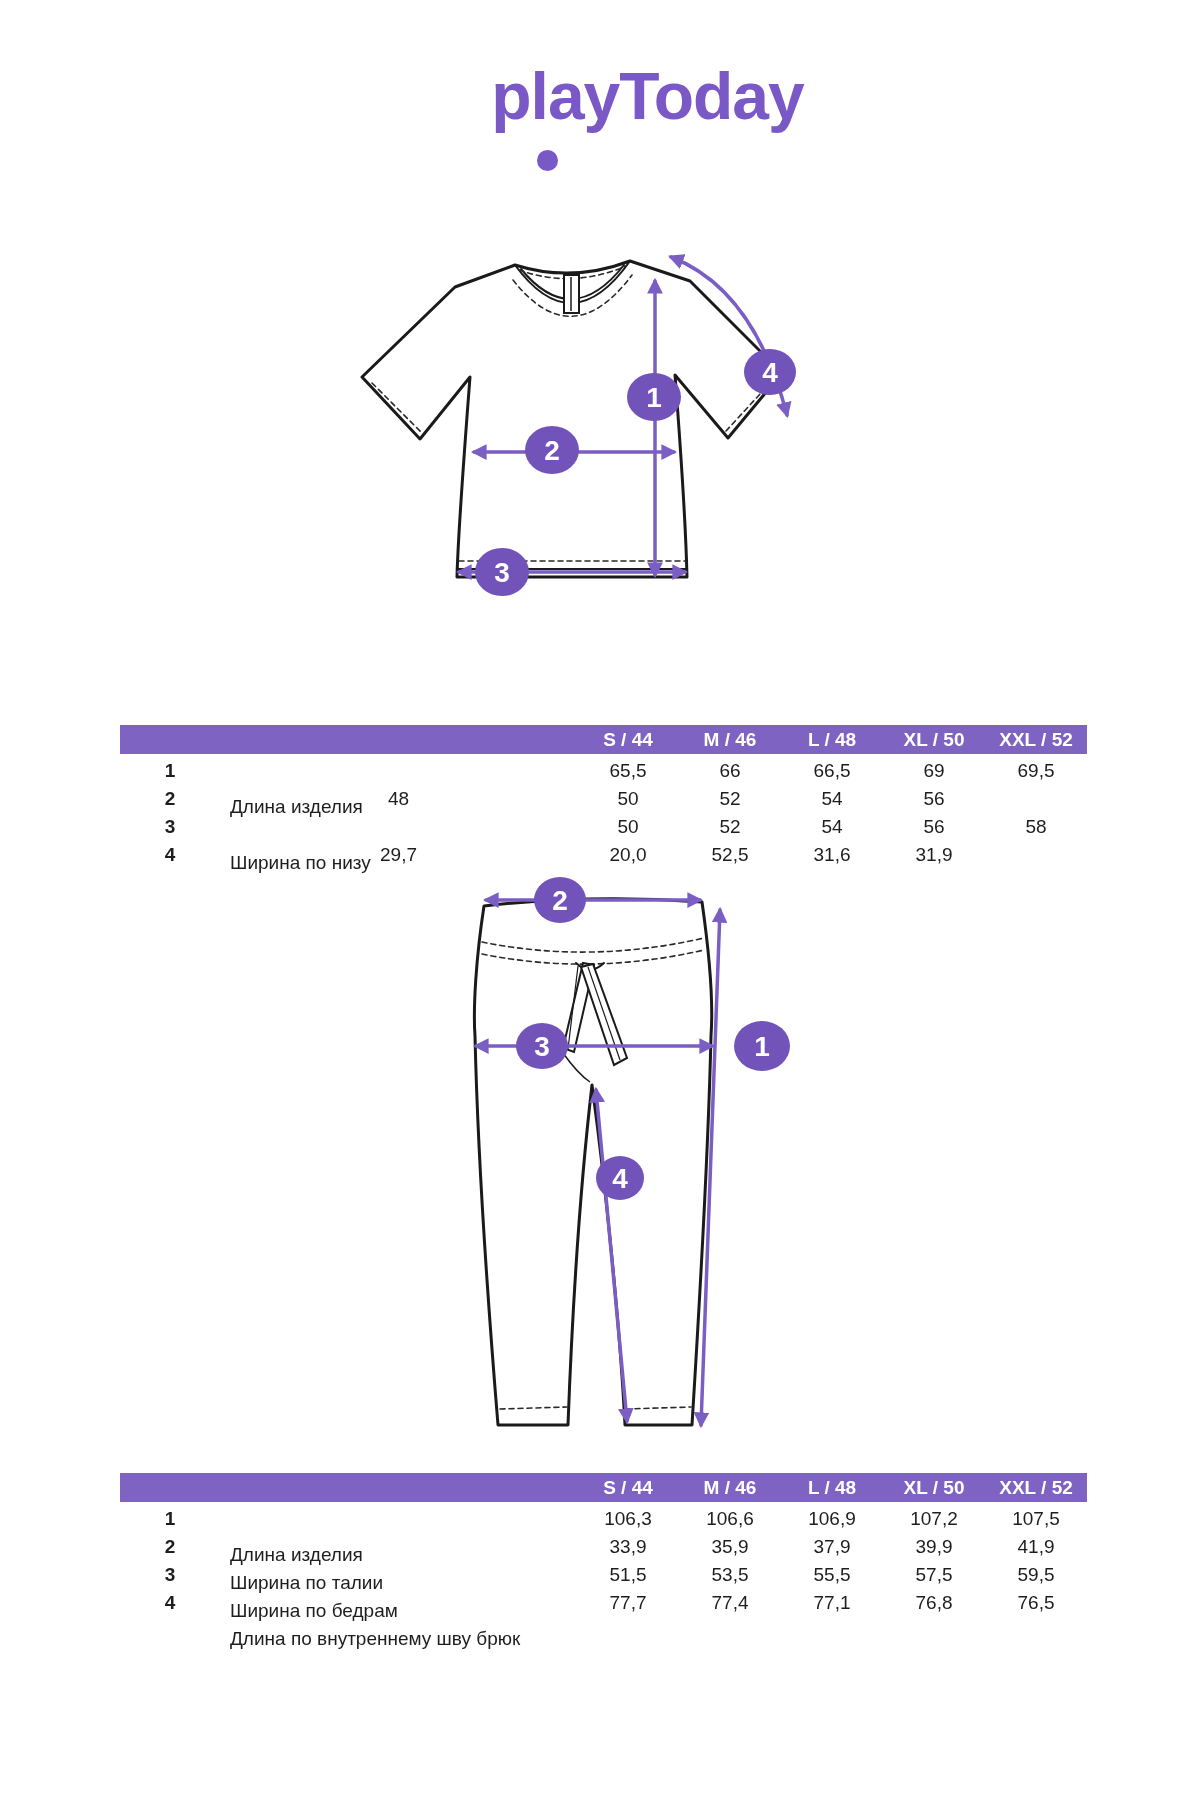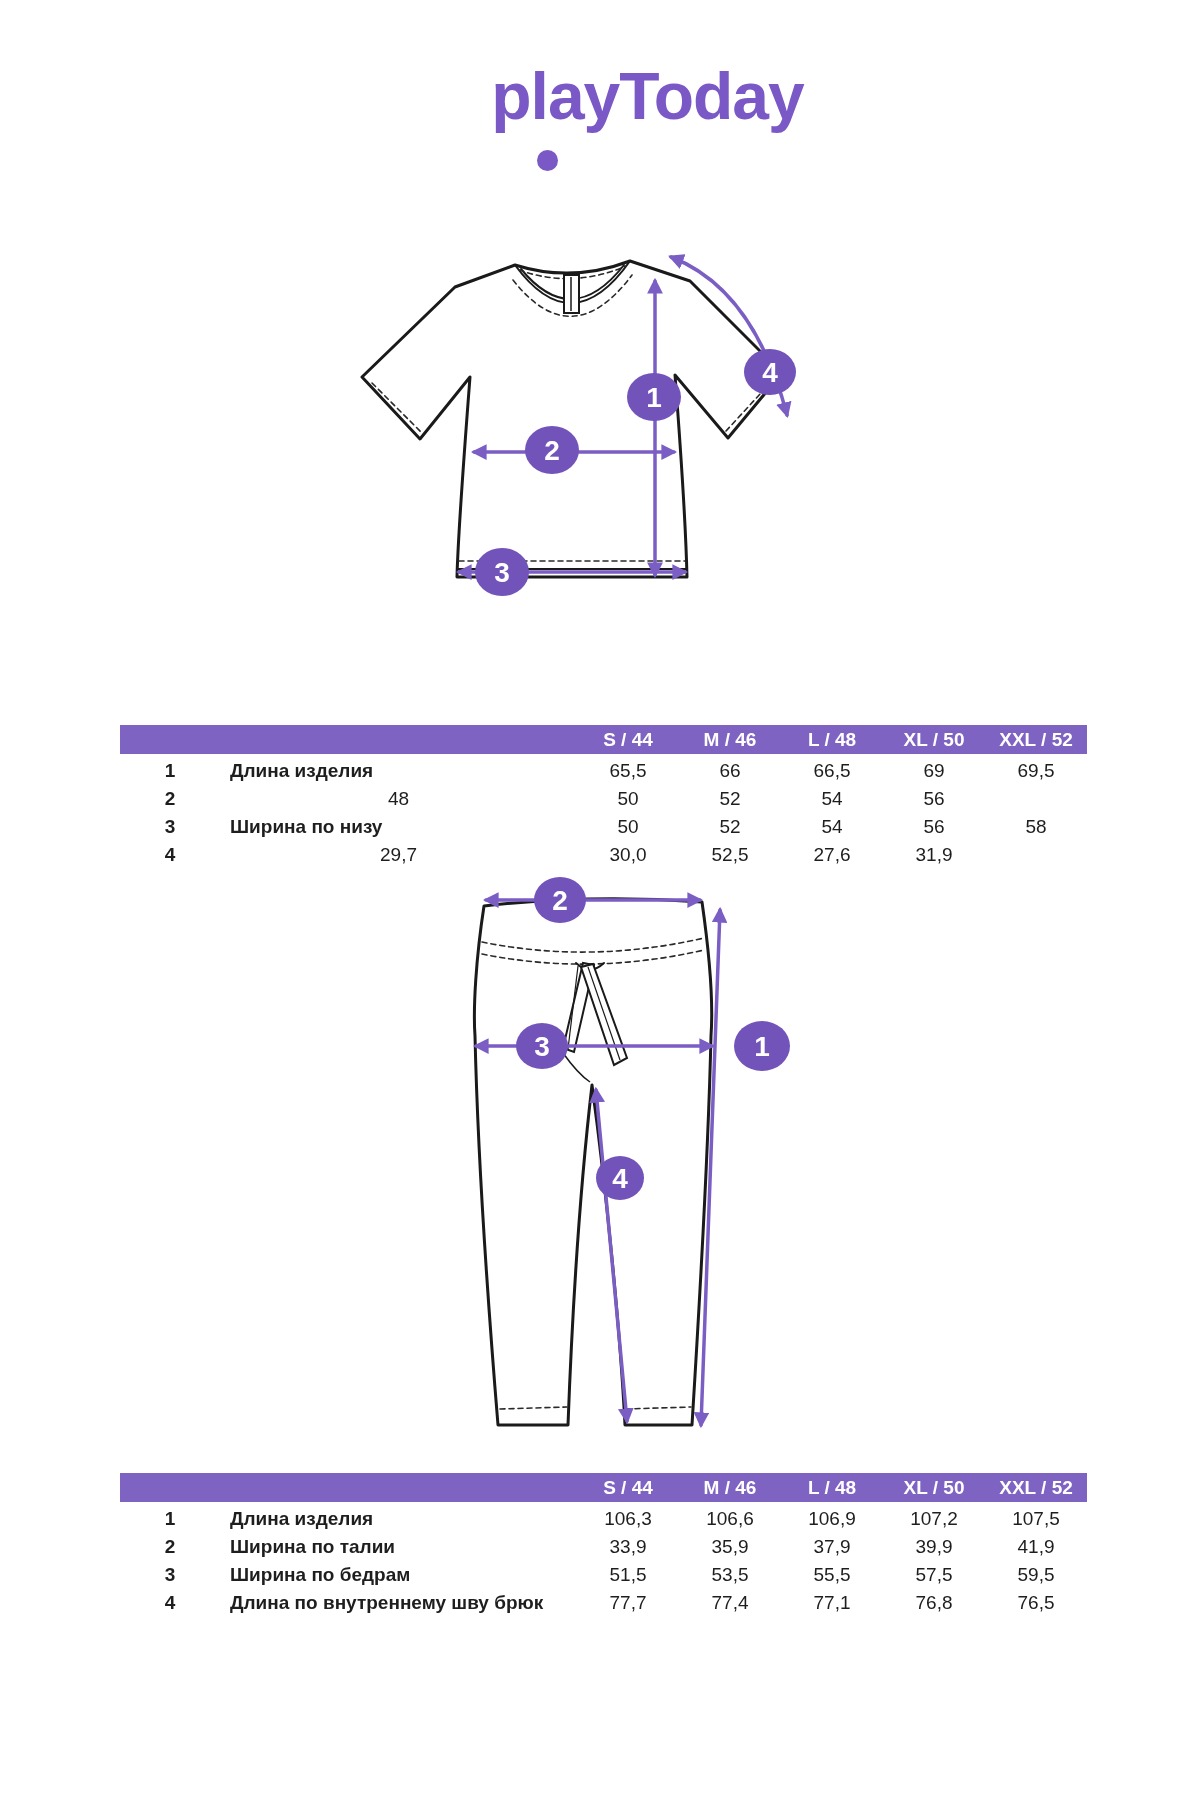--- a/index.html
+++ b/index.html
@@ -19,21 +19,21 @@
   
   .size-table{position:absolute;left:120px;width:967px;color:#1e1e1e;}
   .size-table.t1{top:725px;}
   .size-table.t2{top:1473px;}
   .tbl-row{display:grid;grid-template-columns:100px 357px repeat(5,102px);
            height:28px;line-height:28px;font-size:19px;}
   .tbl-head{background:#7E63C2;height:29px;line-height:29px;margin-bottom:3px;}
   .tbl-head .cell{color:#ffffff;font-weight:bold;}
   .cell{text-align:center;white-space:nowrap;}
   .cell.num{font-weight:bold;}
-  .cell.label{text-align:left;padding-left:10px;font-weight:bold;}
+  .cell.label{text-align:left;padding-left:10px;font-weight:normal;margin-top:36px;}
 
   .outline{fill:#ffffff;stroke:#1a1a1a;stroke-width:3;stroke-linejoin:round;stroke-linecap:round;}
   .thin{fill:none;stroke:#1a1a1a;stroke-width:2;stroke-linecap:round;}
   .stitch{fill:none;stroke:#2a2a2a;stroke-width:1.6;stroke-dasharray:5 4;stroke-linecap:round;}
   .meas{fill:none;stroke:#7B5EC4;stroke-width:3.5;stroke-linecap:round;}
   .callout{fill:#7253BA;}
   .callout-num{fill:#ffffff;font-weight:bold;font-size:28px;text-anchor:middle;
                font-family:"Liberation Sans",sans-serif;}
 </style>
 </head>
@@ -120,23 +120,23 @@
       <div class="cell label">Ширина по низу</div>
       <div class="cell">50</div>
       <div class="cell">52</div>
       <div class="cell">54</div>
       <div class="cell">56</div>
       <div class="cell">58</div>
     </div>
     <div class="tbl-row">
       <div class="cell num">4</div>
       <div class="cell">29,7</div>
-      <div class="cell">30,0</div>
+      <div class="cell">20,0</div>
       <div class="cell">52,5</div>
-      <div class="cell">27,6</div>
+      <div class="cell">31,6</div>
       <div class="cell">31,9</div>
     </div>
   </div>
 
   <svg class="pants-svg" width="400" height="600" viewBox="0 0 400 600" xmlns="http://www.w3.org/2000/svg">
 
     <path class="outline" d="M64,38 Q170,26 282,34
          C290,90 293,140 291,168
          C288,300 278,460 272,557
          L205,557

